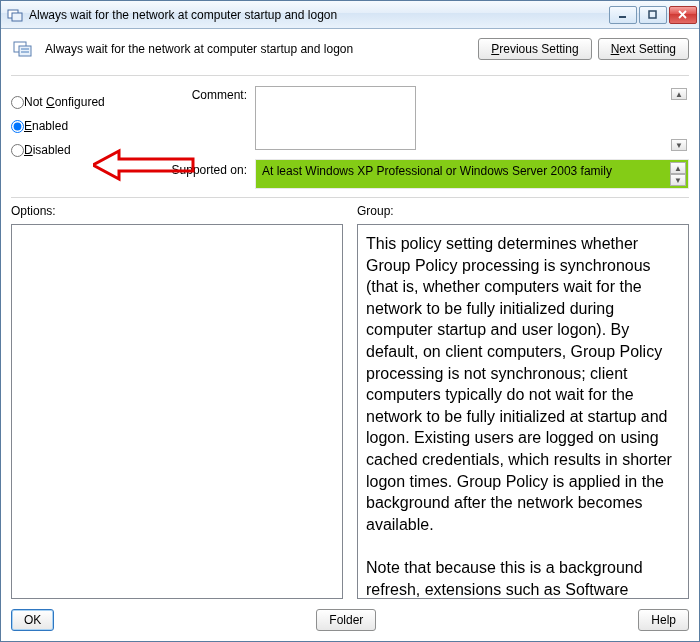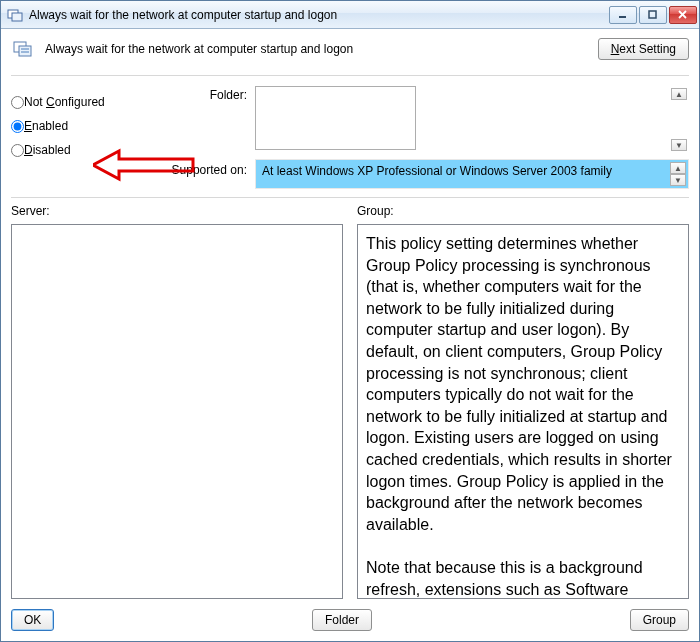--- a/index.html
+++ b/index.html
@@ -94,21 +94,21 @@
     position:relative;
     padding:2px;
     font-family:inherit;
     font-size:12px;
     resize:none;
   }
   .supported-box {
     flex:1;
     min-height: 30px;
     border:none;
-    background:#7dd3fc;
+    background:#84cc16;
     padding:4px 4px 4px 6px;
     color:#000;
     position:relative;
     border:1px solid #e8e8e8;
   }
   .supported-wrap{display:flex;gap:8px;align-items:flex-start;}
   .supported-wrap .flabel{width:90px;text-align:right;padding-top:4px;}
   .spinners {
     position:absolute; right:2px; top:2px; bottom:2px; width:16px;
     display:flex; flex-direction:column; justify-content:space-between;
@@ -187,20 +187,21 @@
     <span class="hicon">
       <svg width="22" height="22" viewBox="0 0 22 22">
         <rect x="2" y="4" width="12" height="10" fill="#fff" stroke="#5b7fb0"></rect>
         <rect x="7" y="8" width="12" height="10" fill="#e8f1fb" stroke="#5b7fb0"></rect>
         <rect x="9" y="10" width="8" height="2" fill="#9ab7da"></rect>
         <rect x="9" y="13" width="8" height="2" fill="#9ab7da"></rect>
       </svg>
     </span>
     <span class="htitle">Always wait for the network at computer startup and logon</span>
     <div class="nav-btns">
+      <button class="std"><span class="ul">P</span><span>revious Setting</span></button>
       <button class="std"><span class="ul">N</span><span>ext Setting</span></button>
     </div>
   </div>
 
   <hr class="sep">
 
   <div class="radio-block">
     <div class="rcol">
       <div class="rrow">
         <input type="radio" name="st" id="r1" style="">
@@ -211,21 +212,21 @@
         <label for="r2"><span class="ul">E</span>nabled</label>
       </div>
       <div class="rrow">
         <input type="radio" name="st" id="r3" style="">
         <label for="r3"><span class="ul">D</span>isabled</label>
       </div>
     </div>
 
     <div class="fields-col">
       <div class="field-row">
-        <div class="flabel">Folder:</div>
+        <div class="flabel">Comment:</div>
         <div style="flex:1;position:relative">
           <textarea class="comment-box" style=""></textarea>
           <div class="spinners">
             <div class="spin">▲</div>
             <div class="spin">▼</div>
           </div>
         </div>
       </div>
       <div class="supported-wrap">
         <div class="flabel">Supported on:</div>
@@ -237,36 +238,36 @@
           </div>
         </div>
       </div>
     </div>
   </div>
 
   <hr class="sep">
 
   <div class="lower">
     <div class="col">
-      <div class="clabel">Server:</div>
+      <div class="clabel">Options:</div>
       <div class="panebox options"></div>
     </div>
     <div class="col">
       <div class="clabel">Group:</div>
       <div class="panebox">This policy setting determines whether Group Policy processing is synchronous (that is, whether computers wait for the network to be fully initialized during computer startup and user logon). By default, on client computers, Group Policy processing is not synchronous; client computers typically do not wait for the network to be fully initialized at startup and logon. Existing users are logged on using cached credentials, which results in shorter logon times. Group Policy is applied in the background after the network becomes available.
 
 Note that because this is a background refresh, extensions such as Software Installation and Folder Redirection take two logons to apply changes. To be able to operate safely, these extensions require that no users be logged on. Therefore, they must be processed in the foreground before users are actively using the computer. In addition, changes that are made to the user object, such as adding a roaming profile path, home directory, or user object logon script, may take up to two logons to be detected.
 
 If a user with a roaming profile, home directory, or user object</div>
     </div>
   </div>
 
   <div class="footer">
     <button class="std ok">OK</button>
     <button class="std">Folder</button>
-    <button class="std">Group</button>
+    <button class="std">Help</button>
   </div>
 
   <svg class="arrow-annot" width="110" height="40">
     <polygon points="0,20 26,6 26,14 100,14 100,26 26,26 26,34" fill="none" stroke="#e00000" stroke-width="3" stroke-linejoin="miter"></polygon>
   </svg>
 
 </div>
 
 </body></html>

